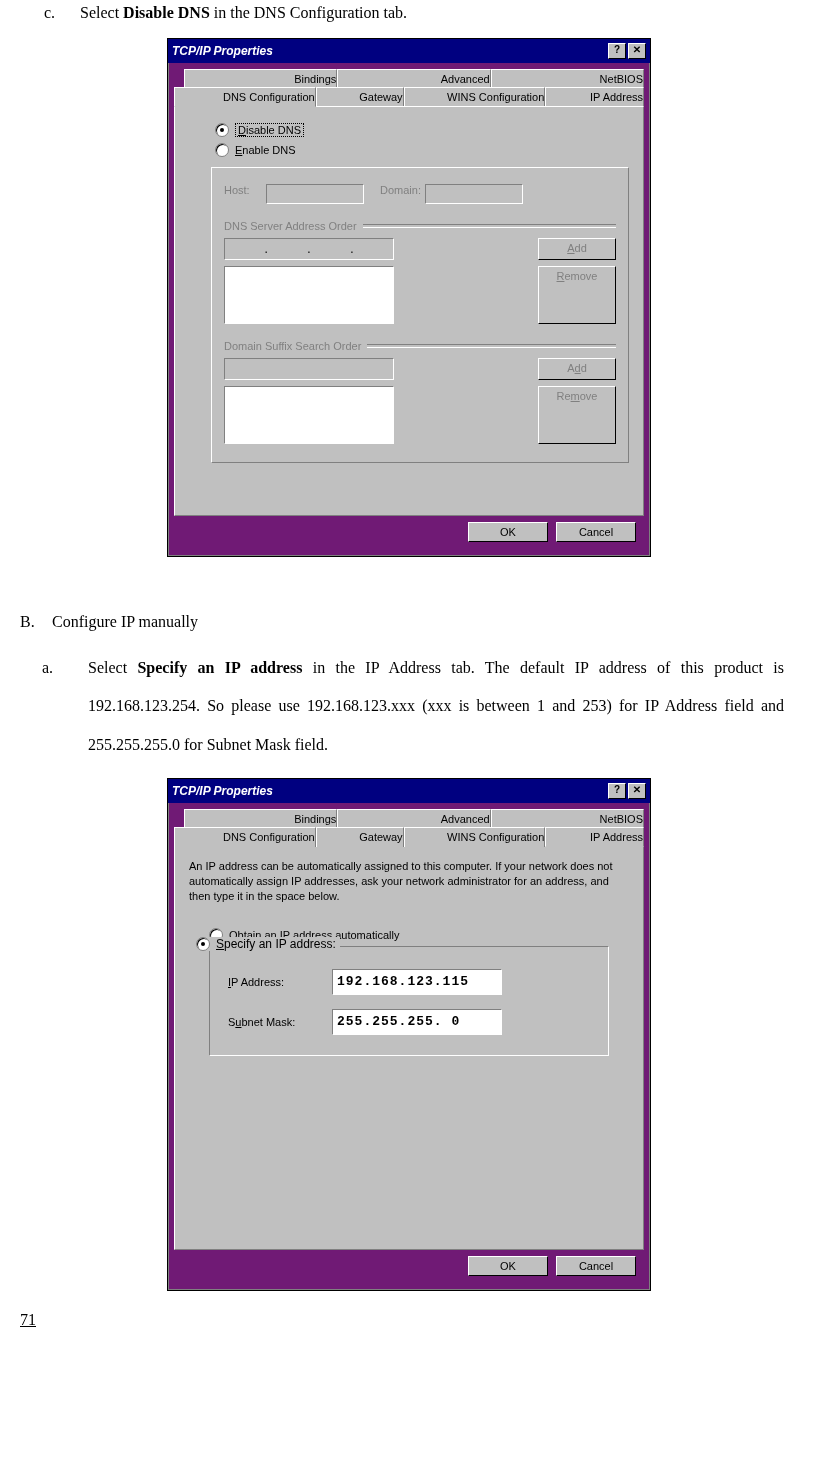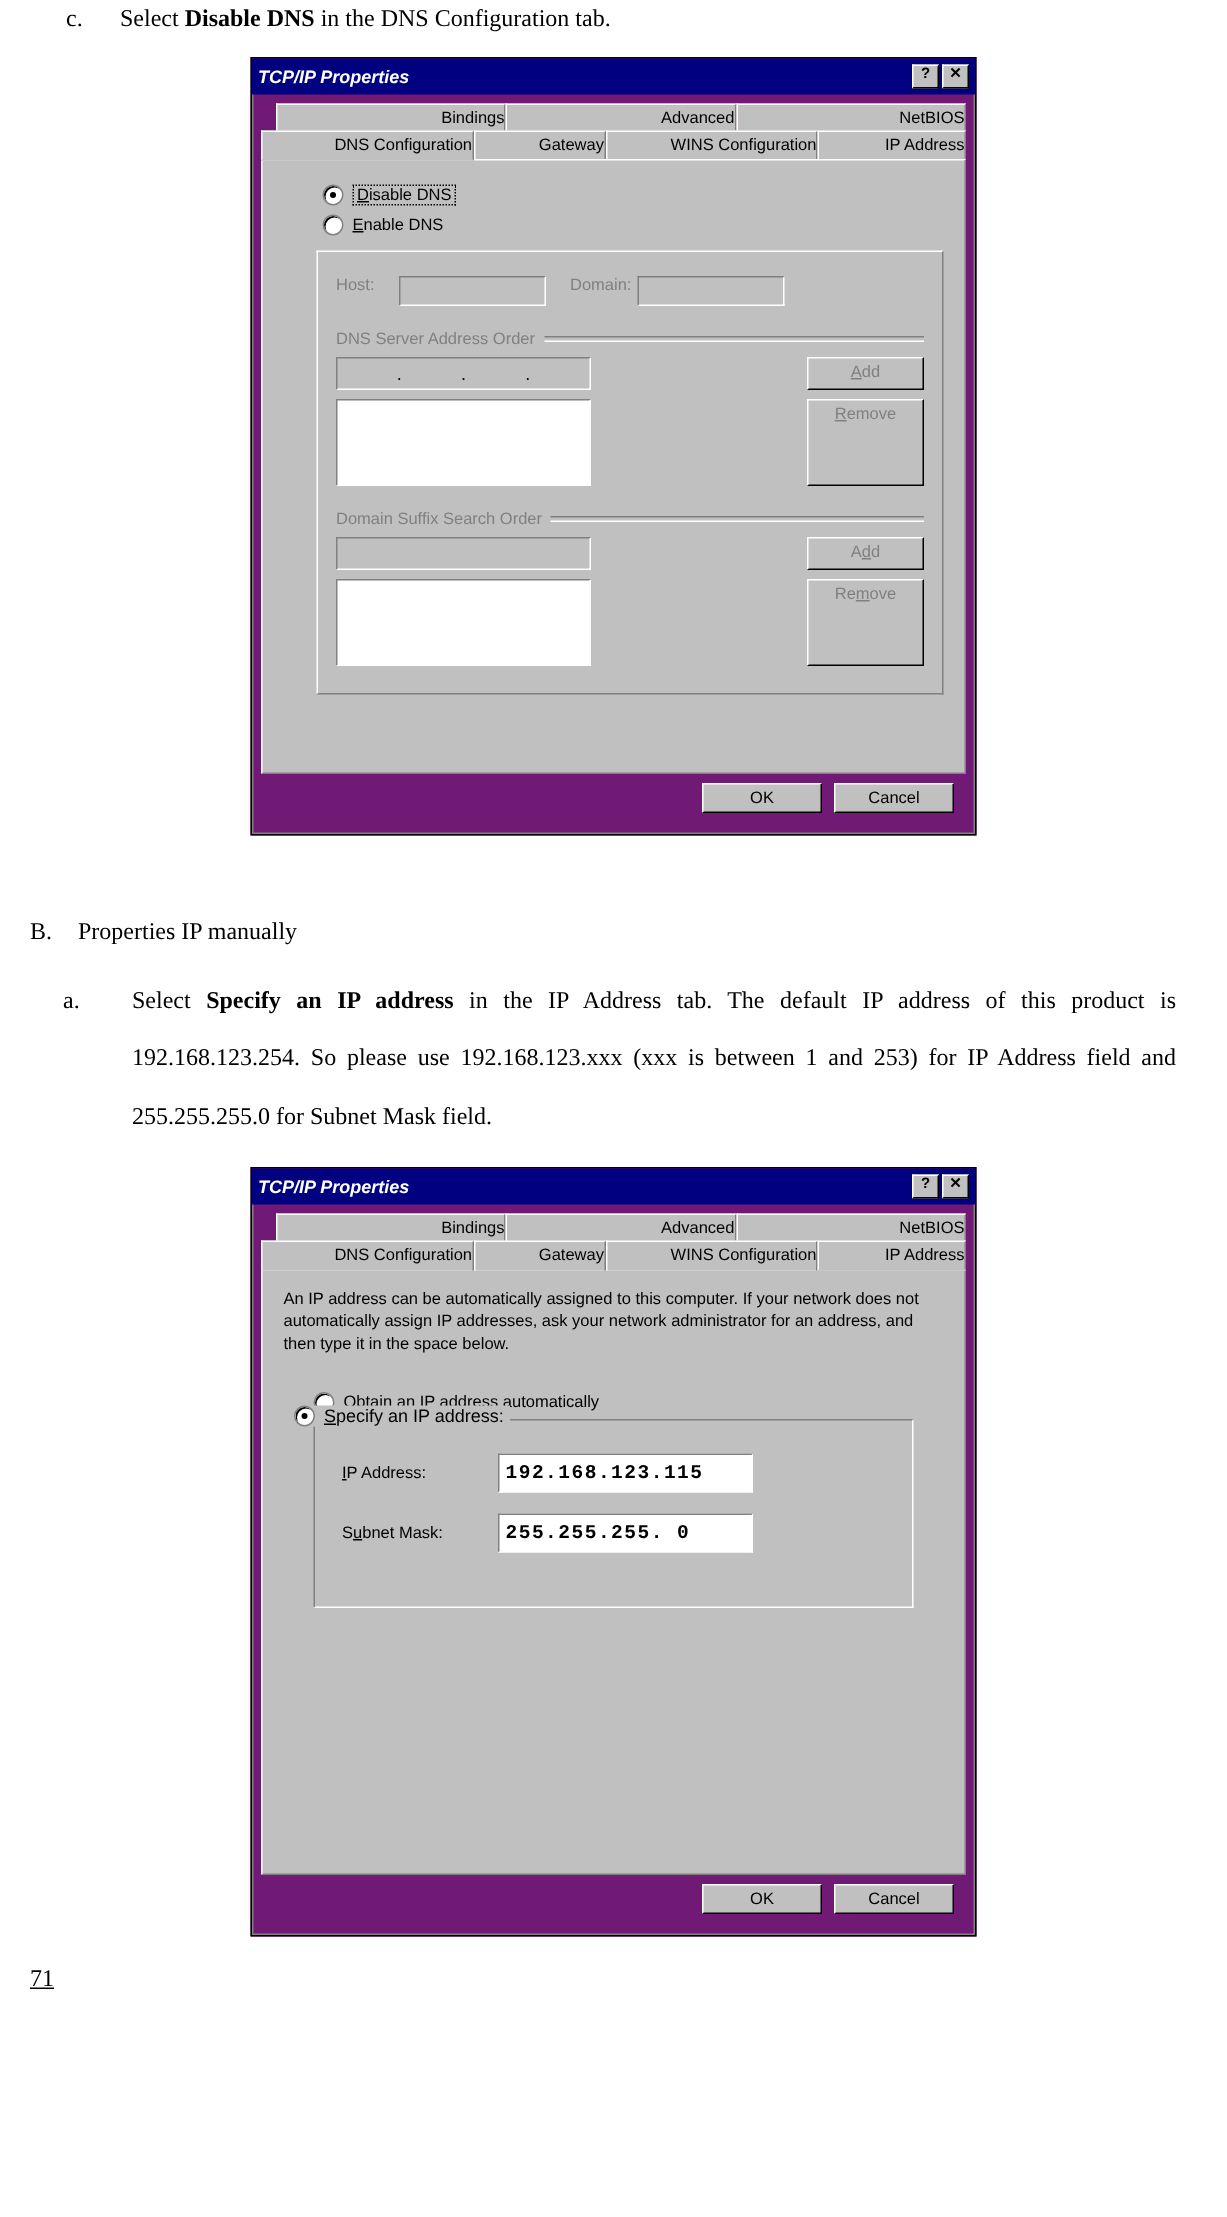--- a/index.html
+++ b/index.html
@@ -247,21 +247,21 @@
     align-items: center;
     margin-bottom: 10px;
     font-size: 11px;
   }
   .specify-box {
     border-top: 1px solid #808080;
     border-left: 1px solid #808080;
     border-right: 1px solid #fff;
     border-bottom: 1px solid #fff;
     margin-top: -6px;
-    padding: 22px 18px 36px 18px;
+    padding: 22px 18px 20px 18px;
     position: relative;
   }
   .specify-label {
     position: absolute;
     top: -10px;
     left: -18px;
     background: #c0c0c0;
     padding: 0 4px;
     display: flex;
     align-items: center;
@@ -380,21 +380,21 @@
     </div>
     <div class="dlg-footer">
       <div class="win-btn enabled">OK</div>
       <div class="win-btn enabled">Cancel</div>
     </div>
   </div>
 </div>
 
 <div class="section-b">
   <span class="section-letter">B.</span>
-  <span>Properties IP manually</span>
+  <span>Configure IP manually</span>
 </div>
 
 <div class="sub-instruction">
   <span style="margin-left:-46px;display:inline-block;width:46px">a.</span><span>Select </span><span class="bold" style="font-weight:bold">Specify an IP address</span><span> in the IP Address tab. The default IP address of this product is 192.168.123.254. So please use 192.168.123.xxx (xxx is between 1 and 253) for IP Address field and 255.255.255.0 for Subnet Mask field.</span>
 </div>
 
 <div class="dialog" style="margin-top:14px">
   <div class="titlebar">
     <span class="titlebar-text">TCP/IP Properties</span>
     <span class="titlebar-btn">?</span>

